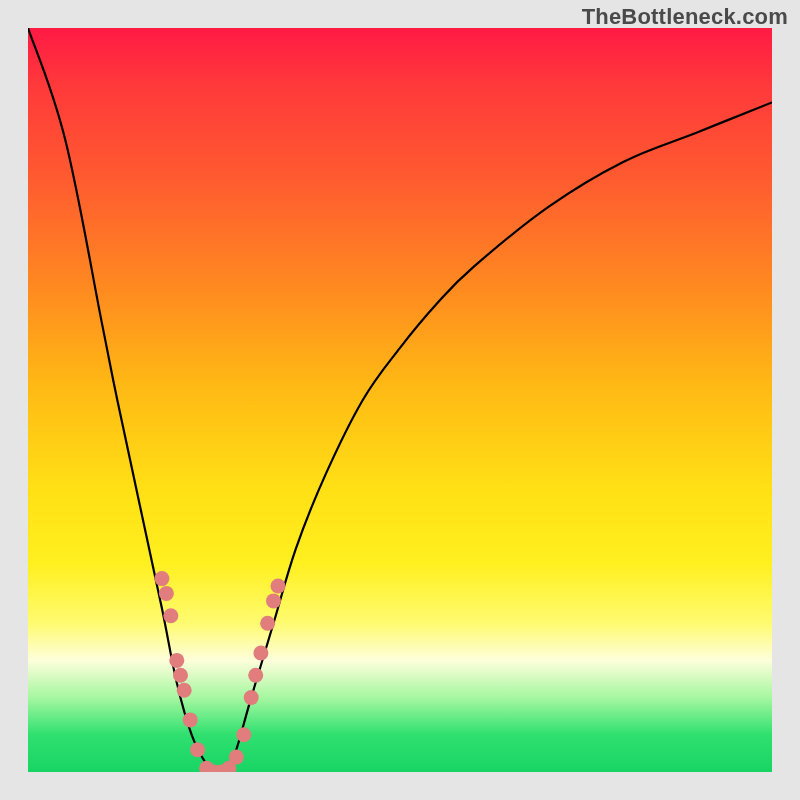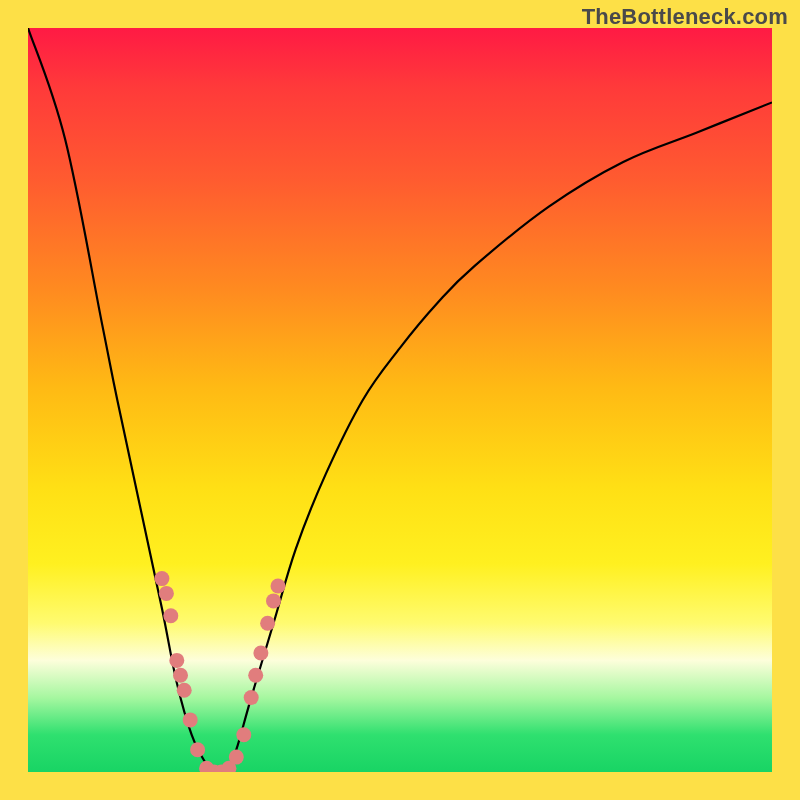--- a/index.html
+++ b/index.html
@@ -8,21 +8,21 @@
     width: 800px;
     height: 800px;
     overflow: hidden;
     background: #000;
     font-family: Arial, Helvetica, sans-serif;
   }
   .frame {
     position: absolute;
     left: 0; top: 0;
     width: 800px; height: 800px;
-    background: #fde047;
+    background: #e5e5e5;
   }
   .plot-area {
     position: absolute;
     left: 28px;
     top: 28px;
     width: 744px;
     height: 744px;
     overflow: hidden;
   }
   .gradient-bg {

